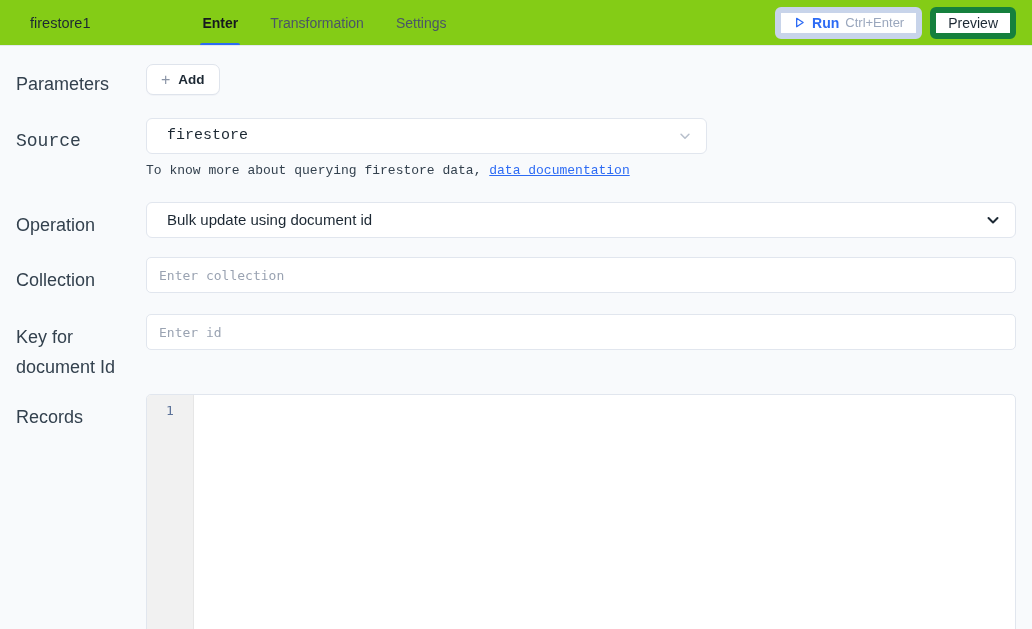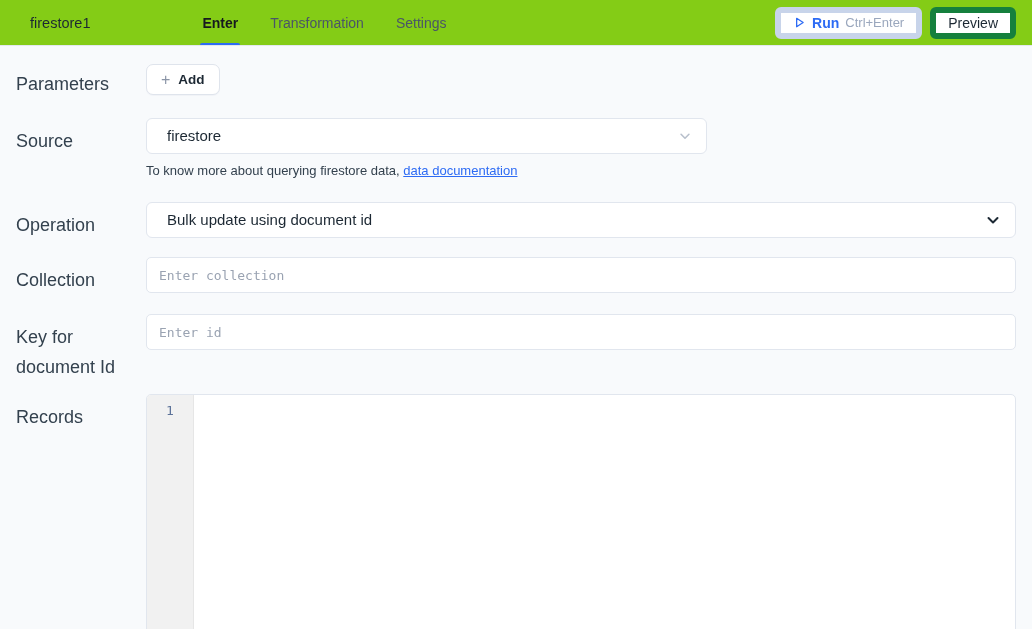--- a/index.html
+++ b/index.html
@@ -93,21 +93,21 @@
   }
   .form-label {
     font-size: 18px;
     color: #33414e;
     padding-top: 9px;
     line-height: 1.65;
     padding-right: 16px;
   }
   .row-parameters { margin-bottom: 18px; }
   .row-parameters .form-label { padding-top: 6px; }
-  .row-source { margin-bottom: 24px; }
+  .row-source { margin-bottom: 24px; font-family: Liberation Mono, monospace; }
   .row-operation { margin-bottom: 17px; }
   .row-collection { margin-bottom: 18px; }
   .row-key { margin-bottom: 12px; }
 
   .add-btn {
     display: inline-flex;
     align-items: center;
     gap: 8px;
     background: #ffffff;
     border: 1px solid #dfe4ec;

